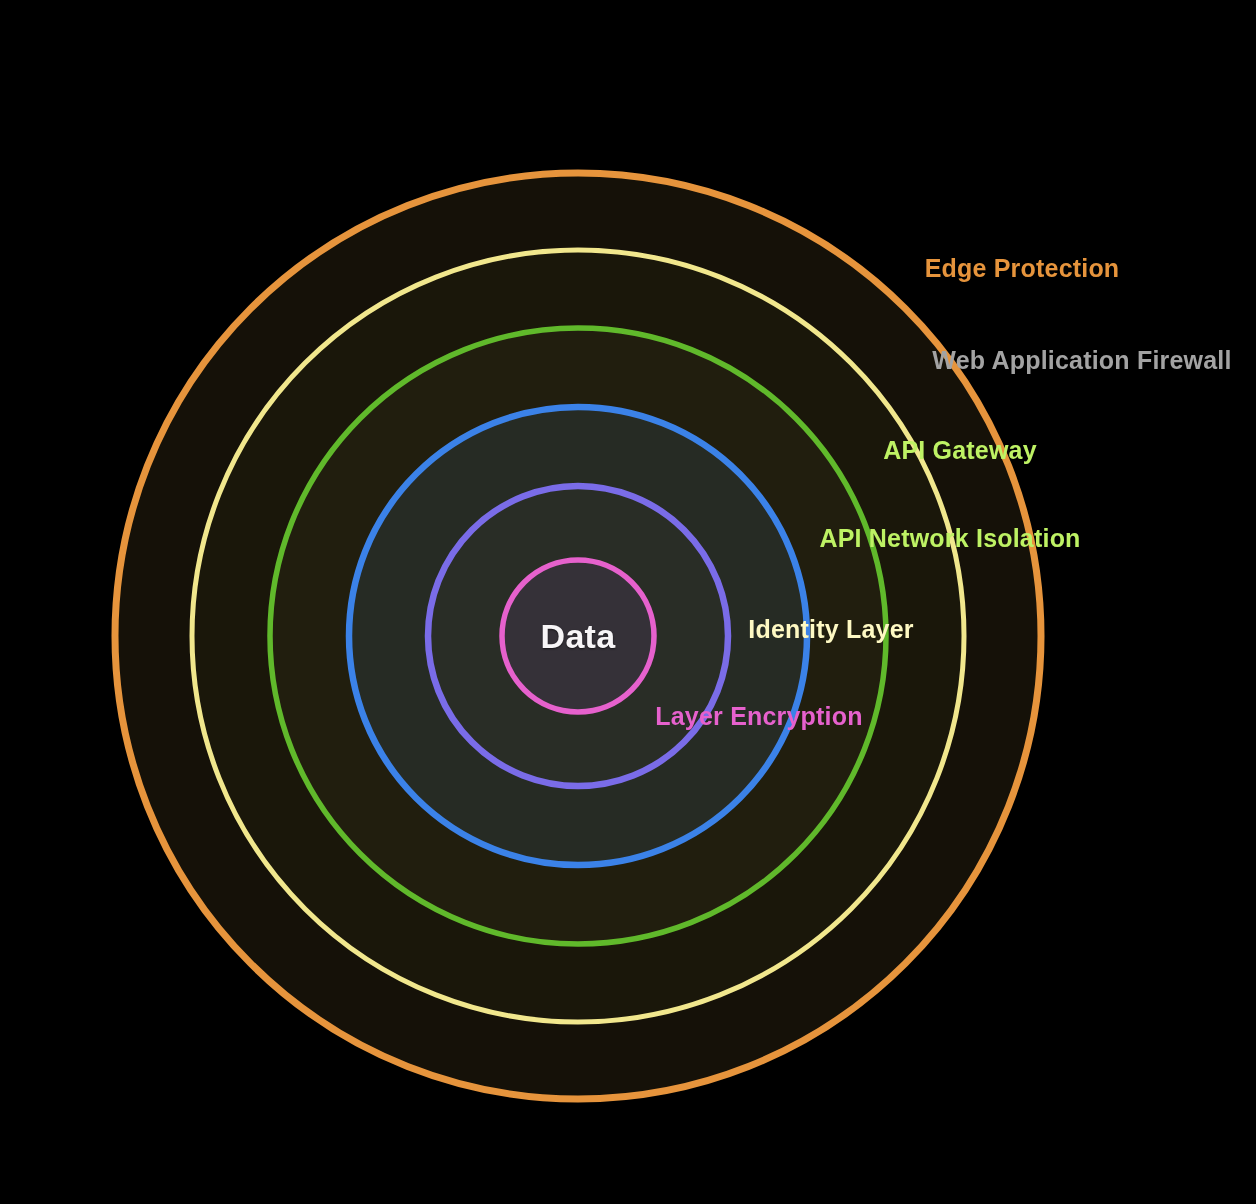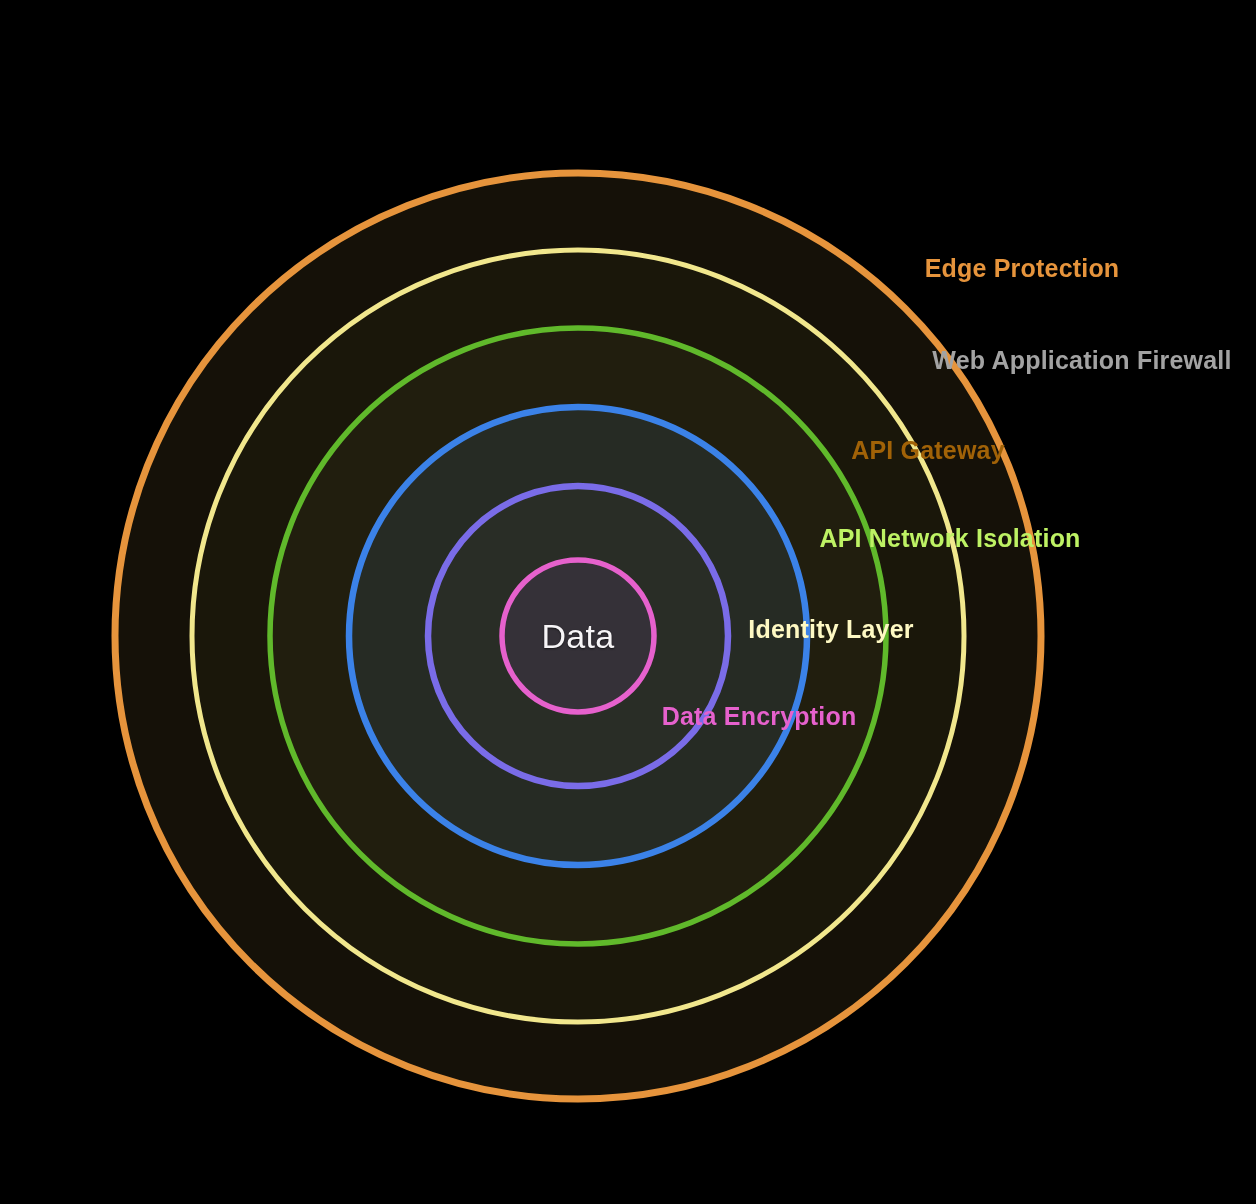--- a/index.html
+++ b/index.html
@@ -27,40 +27,40 @@
     position: absolute;
     transform: translate(-50%, -50%);
     white-space: nowrap;
     font-weight: 700;
     font-size: 25px;
     letter-spacing: 0.2px;
   }
   .center-label {
     position: absolute;
     transform: translate(-50%, -50%);
-    font-weight: 400;
+    font-weight: 700;
     font-size: 34px;
     letter-spacing: 0.3px;
     text-shadow: 0 1px 2px rgba(0,0,0,0.6);
   }
 </style>
 </head>
 <body style="background: rgb(0, 0, 0);">
 
 <div class="stage">
   <svg class="rings" width="1256" height="1204" viewBox="0 0 1256 1204">
       <circle cx="578" cy="636" r="463" fill="#151108" stroke="#e6943c" stroke-width="7"></circle>
       <circle cx="578" cy="636" r="386" fill="#1a170a" stroke="#f1e78d" stroke-width="5"></circle>
       <circle cx="578" cy="636" r="308" fill="#211e0e" stroke="#60b92b" stroke-width="5.5"></circle>
       <circle cx="578" cy="636" r="229" fill="#262b24" stroke="#3b82e8" stroke-width="6.5"></circle>
       <circle cx="578" cy="636" r="150" fill="#292d26" stroke="#7a6ce8" stroke-width="6.5"></circle>
       <circle cx="578" cy="636" r="76" fill="#353138" stroke="#e661cd" stroke-width="5.5"></circle>
     </svg>
   <div id="labels">
       <div class="layer-label" style="left: 1022px; top: 268px; color: rgb(230, 148, 60);">Edge Protection</div>
       <div class="layer-label" style="left: 1049px; top: 360px; color: #a3a3a3; margin-left: 33px;">Web Application Firewall</div>
-      <div class="layer-label" style="left: 928px; top: 450px; color: #a16207;">API Gateway</div>
+      <div class="layer-label" style="left: 960px; top: 450px; color: #bef264;">API Gateway</div>
       <div class="layer-label" style="left: 950px; top: 538px; color: #bef264;">API Network Isolation</div>
       <div class="layer-label" style="left: 831px; top: 629px; color: #fef9c3;">Identity Layer</div>
-      <div class="layer-label" style="left: 759px; top: 716px; color: rgb(230, 97, 205);">Data Encryption</div>
+      <div class="layer-label" style="left: 759px; top: 716px; color: rgb(230, 97, 205);">Layer Encryption</div>
     </div>
   <div class="center-label" style="left: 578px; top: 636px; color: rgb(247, 245, 247);">Data</div>
 </div>
 
 </body></html>

